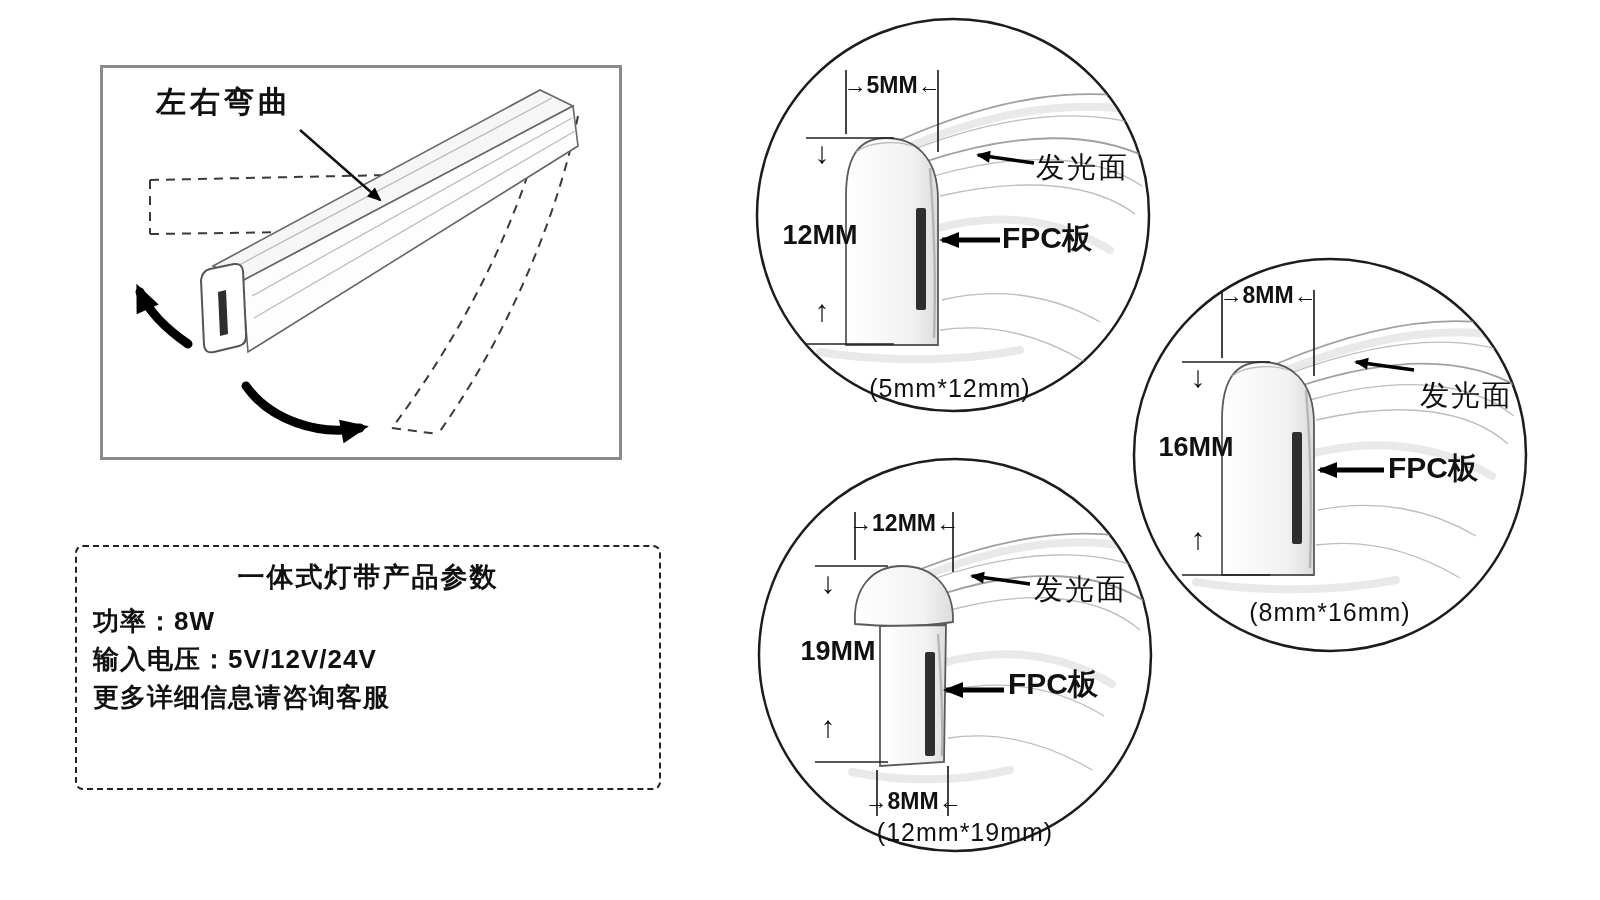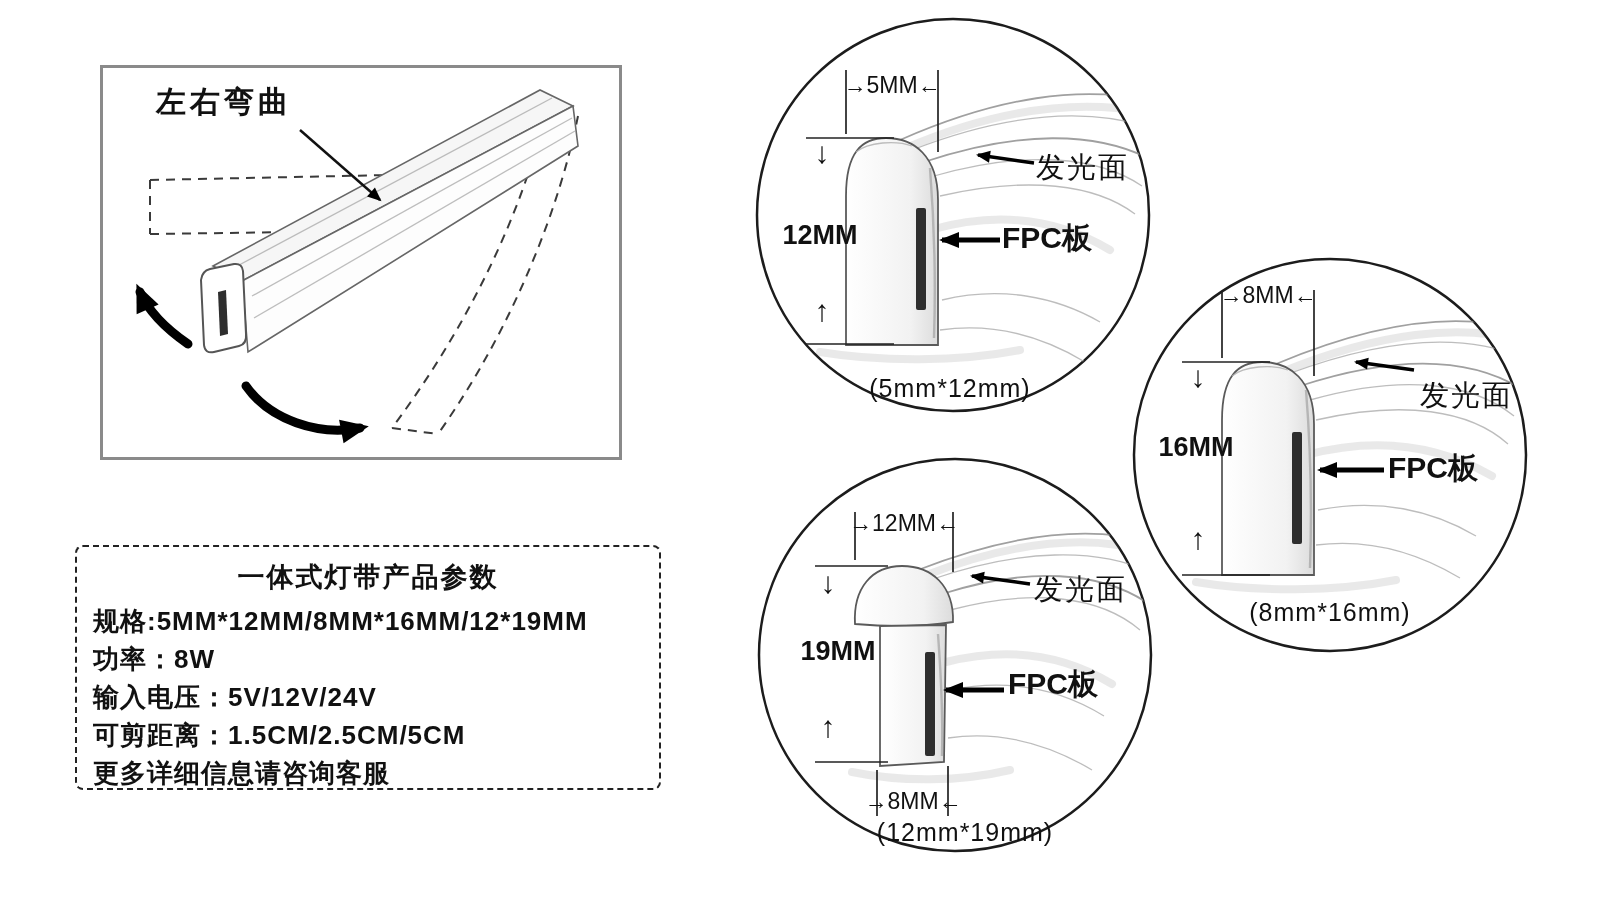--- a/index.html
+++ b/index.html
@@ -26,21 +26,21 @@
   .ann { stroke:#000; fill:none; }
   .annThin { stroke:#111; stroke-width:2.5; fill:none; }
   .thick { stroke:#000; stroke-width:9; fill:none; stroke-linecap:round; }
 
   
   .bend-box { position:absolute; left:100px; top:65px; width:522px; height:395px; border:3px solid #8a8a8a; background:transparent; }
   .params-box { position:absolute; left:75px; top:545px; width:586px; height:245px; border:2px dashed #222; border-radius:8px; padding:12px 16px 0 16px; background:transparent; }
   .params-title { text-align:center; font-size:27px; font-weight:600; letter-spacing:2px; margin-bottom:7px; }
   .params-line { font-size:26px; font-weight:600; line-height:38px; letter-spacing:1px; }
   .bend-label { font-size:30px; font-weight:600; letter-spacing:4px; }
-  .dim-label { font-weight:400; font-size:23px; }
+  .dim-label { font-weight:700; font-size:23px; }
   .h-dim { font-weight:600; font-size:27px; }
   .v-arrow { font-size:30px; }
   .glow { font-size:29px; letter-spacing:2px; }
   .fpc { font-size:30px; font-weight:700; }
   .caption { font-size:25px; letter-spacing:1px; }
 </style>
 </head>
 <body>
 
 <div class="page">
@@ -165,24 +165,22 @@
       <path class="ann" d="M 1030 584 L 972 576" stroke-width="3.5" marker-end="url(#ah)"></path>
       <path class="ann" d="M 1004 690 L 946 690" stroke-width="5" marker-end="url(#ahb)"></path>
     </g>
   </svg>
 
   <div class="bend-box"></div>
   <div class="lbl bend-label" style="left:156px; top:82px;">左右弯曲</div>
 
   <div class="params-box">
     <div class="params-title">一体式灯带产品参数</div>
-    <div class="params-line">规格:5MM*12MM/8MM*16MM/12*19MM</div>
     <div class="params-line">功率：8W</div>
     <div class="params-line">输入电压：5V/12V/24V</div>
-    <div class="params-line">可剪距离：1.5CM/2.5CM/5CM</div>
     <div class="params-line">更多详细信息请咨询客服</div>
   </div>
 
   <div class="lbl dim-label center" style="left:832px; top:72px; width:120px;">→5MM←</div>
   <div class="lbl v-arrow center" style="left:806px; top:136px; width:32px;">↓</div>
   <div class="lbl h-dim center" style="left:778px; top:220px; width:84px;">12MM</div>
   <div class="lbl v-arrow center" style="left:806px; top:294px; width:32px;">↑</div>
   <div class="lbl glow" style="left:1036px; top:148px;">发光面</div>
   <div class="lbl fpc" style="left:1002px; top:218px;">FPC板</div>
   <div class="lbl caption center" style="left:850px; top:374px; width:200px;">(5mm*12mm)</div>

